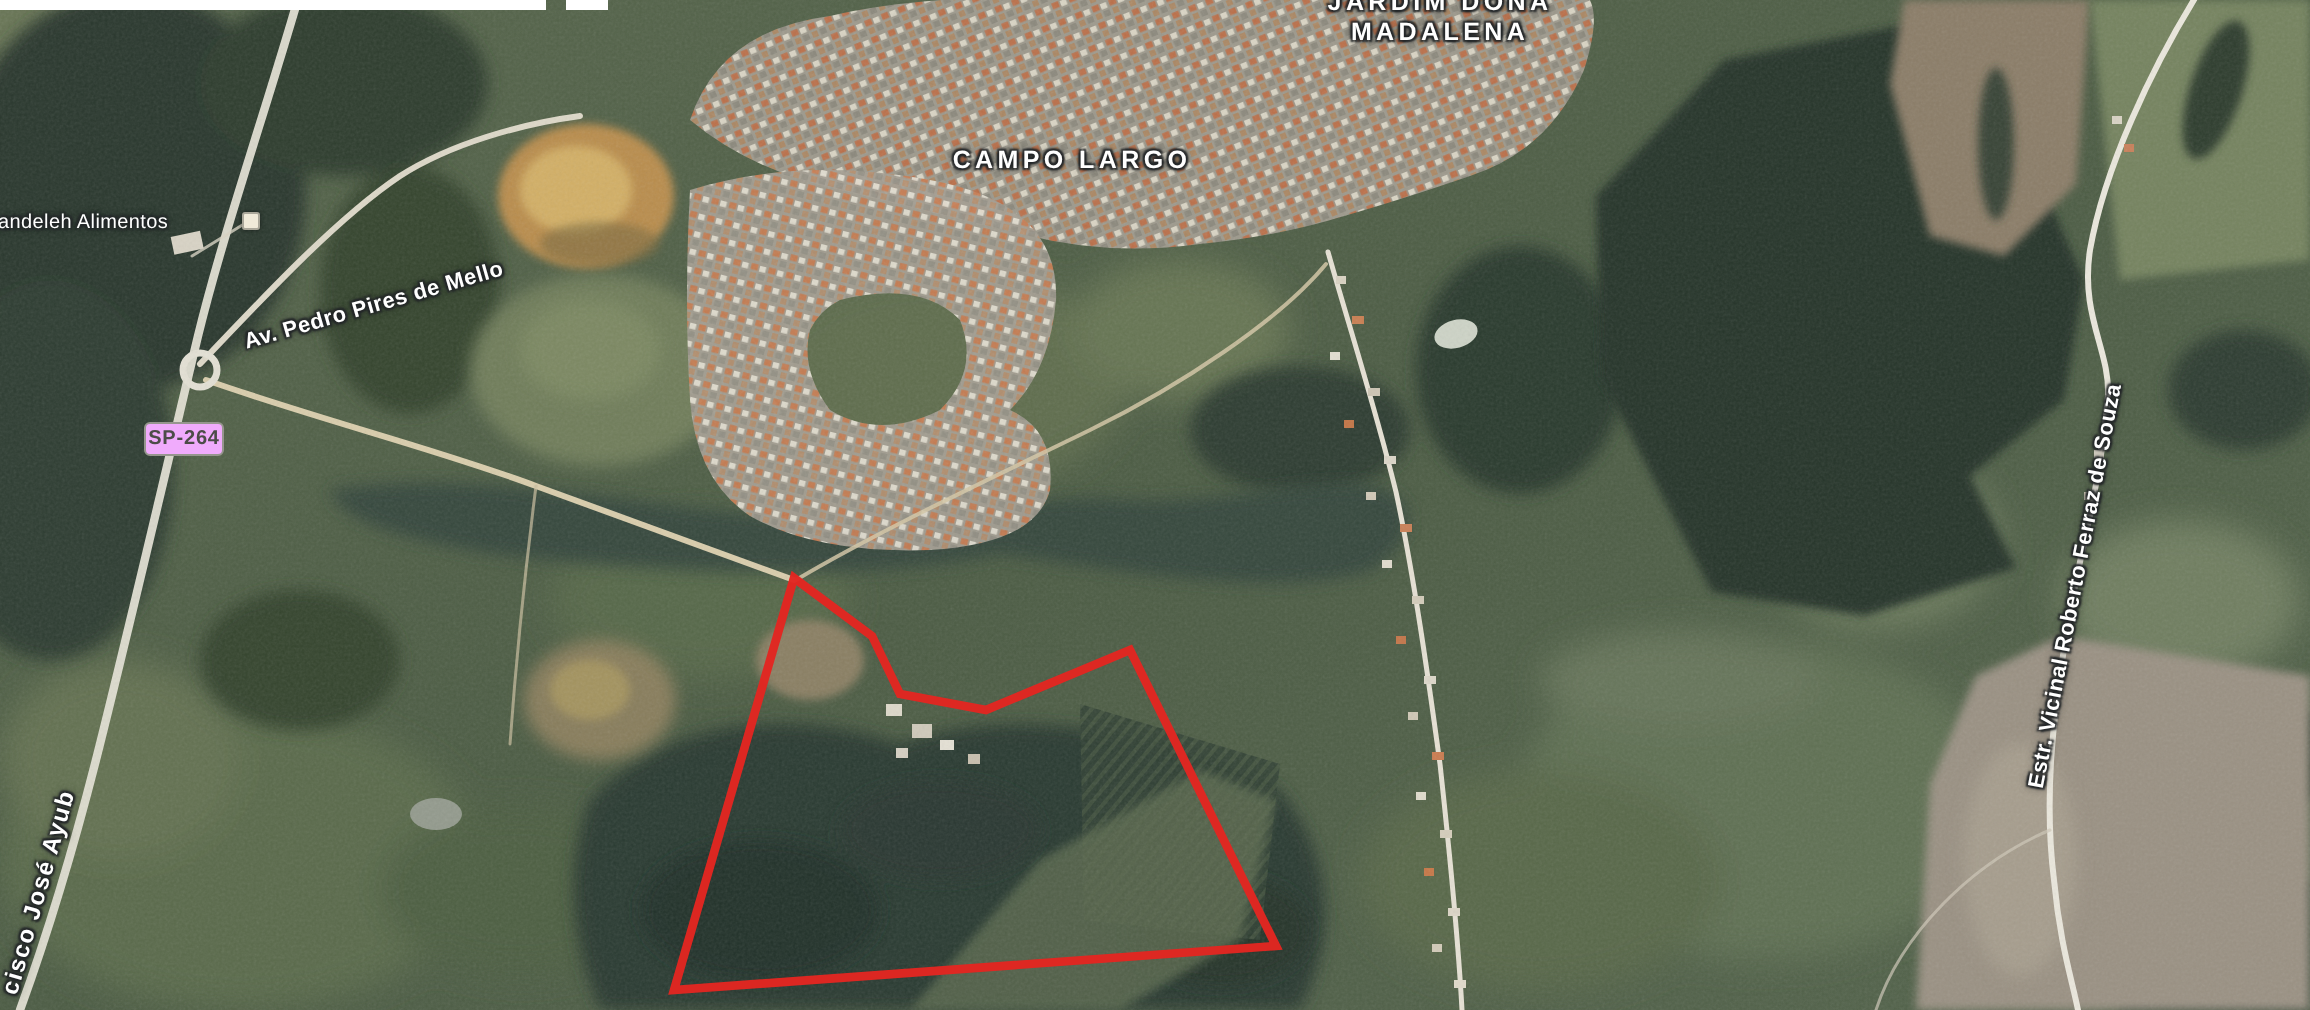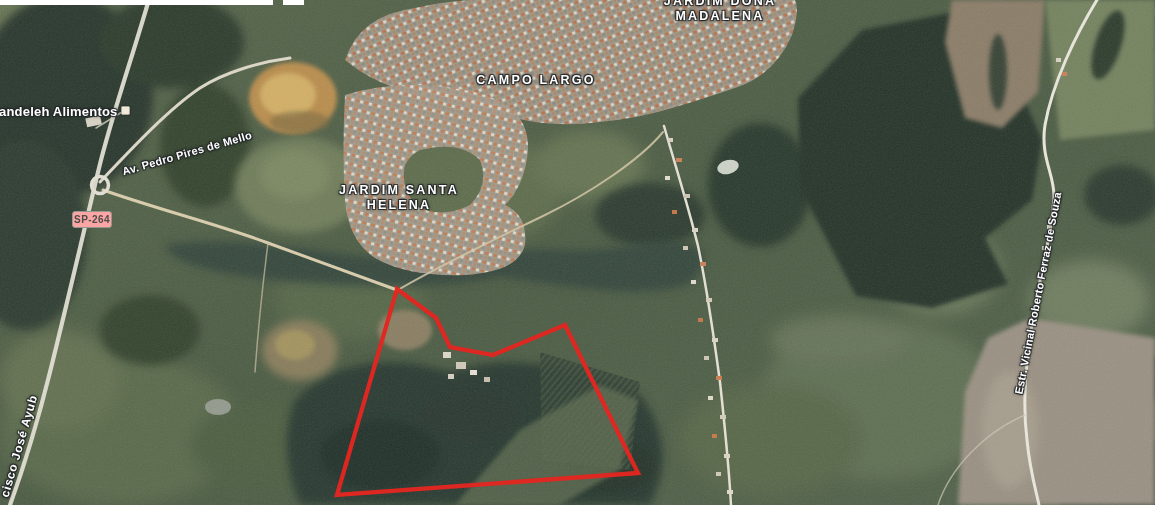--- a/index.html
+++ b/index.html
@@ -4,31 +4,31 @@
 <style>
   html,body{margin:0;padding:0;background:#222;}
   #stage{position:relative;width:1155px;height:505px;overflow:hidden;background:#50604a;cursor:grab;
          font-family:"Liberation Sans",sans-serif;}
   #terrain{position:absolute;left:0;top:0;}
   .lbl{position:absolute;color:#fff;pointer-events:none;white-space:nowrap;
        text-shadow:-1px -1px 1px rgba(35,38,40,.95),1px -1px 1px rgba(35,38,40,.95),
                    -1px 1px 1px rgba(35,38,40,.95),1px 1px 1px rgba(35,38,40,.95),
                    0 0 4px rgba(30,33,35,.8);}
   .nbhd{font-weight:700;font-size:12.5px;line-height:15px;letter-spacing:2.2px;text-align:center;}
-  .poi{font-weight:700;font-size:13px;line-height:16px;letter-spacing:.2px;}
+  .poi{font-weight:400;font-size:10px;line-height:16px;letter-spacing:.2px;}
   .road{font-weight:600;font-size:11px;line-height:14px;letter-spacing:.3px;text-align:center;}
   #lbl-campo-largo{left:471px;top:29px;width:130px;margin-top:44px;}
   #lbl-dona-madalena{left:645px;top:-6px;width:150px;}
   #lbl-sao-carlos{left:355px;top:112px;width:140px;}
   #lbl-santa-helena{left:319px;top:183px;width:160px;}
   #lbl-kandeleh{left:-1px;top:104px;}
   #lbl-av-pedro{left:112px;top:146px;width:150px;transform:rotate(-16deg);}
   #lbl-ayub{left:-36px;top:439px;width:110px;font-size:12px;letter-spacing:.8px;transform:rotate(-74deg);}
   #lbl-estr{left:928px;top:286px;width:220px;transform:rotate(-79deg);}
-  #badge-sp264{position:absolute;left:72px;top:211px;width:38px;height:15px;background:#fca5a5;
+  #badge-sp264{position:absolute;left:72px;top:211px;width:38px;height:15px;background:#f0abfc;
        border:1.5px solid #96968e;border-radius:3px;color:#4c4c48;font-weight:700;font-size:10px;
        line-height:15px;text-align:center;letter-spacing:.4px;}
   #poi-marker{position:absolute;left:121px;top:106px;width:7px;height:7px;background:#f0ead9;
        border:1px solid #aaa79a;border-radius:1.5px;box-shadow:0 0 2px rgba(0,0,0,.5);}
   .topstrip{position:absolute;background:#ffffff;}
   #strip1{left:0;top:0;width:273px;height:4.5px;}
   #strip2{left:283px;top:0;width:21px;height:5px;}
 </style>
 </head>
 <body>
@@ -208,24 +208,20 @@
   <polygon points="397,289 436,318 450,347 493,355 565,325 638,473 337,495" fill="none" stroke="#e22621" stroke-width="4.3" stroke-linejoin="miter" opacity=".97"></polygon>
 </svg>
 
   <div class="lbl nbhd" id="lbl-campo-largo">
     <span>CAMPO LARGO</span>
   </div>
   <div class="lbl nbhd" id="lbl-dona-madalena">
     <div>JARDIM DONA</div>
     <div>MADALENA</div>
   </div>
-  <div class="lbl nbhd" id="lbl-santa-helena">
-    <div>JARDIM SANTA</div>
-    <div>HELENA</div>
-  </div>
   <div class="lbl poi" id="lbl-kandeleh">andeleh Alimentos</div>
   <div id="poi-marker"></div>
   <div class="lbl road" id="lbl-av-pedro">Av. Pedro Pires de Mello</div>
   <div class="lbl road" id="lbl-ayub">cisco José Ayub</div>
   <div class="lbl road" id="lbl-estr">Estr. Vicinal Roberto Ferraz de Souza</div>
   <div id="badge-sp264">SP-264</div>
 
   <div class="topstrip" id="strip1"></div>
   <div class="topstrip" id="strip2"></div>
 </div>

